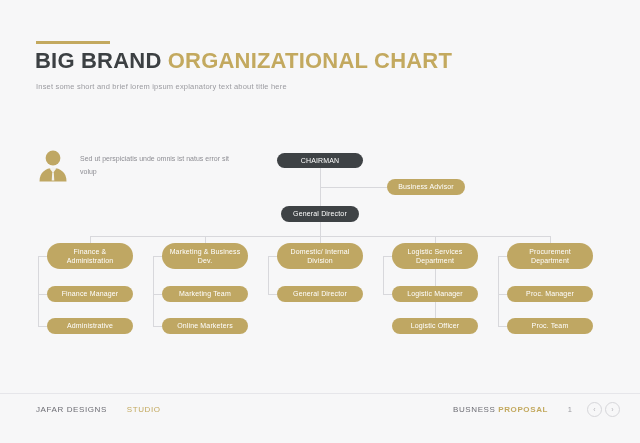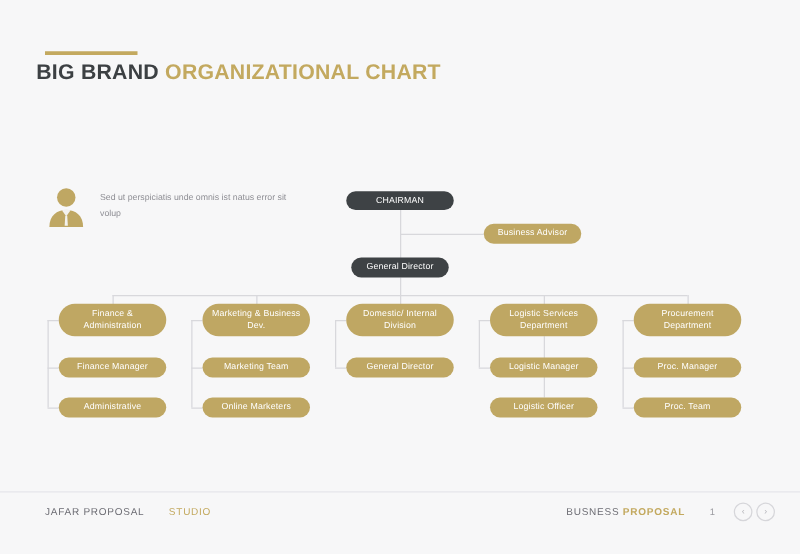--- a/index.html
+++ b/index.html
@@ -10,22 +10,22 @@
     overflow: hidden;
   }
   .slide { position: relative; width: 640px; height: 443px; background: #f7f7f8; }
 
   
   .title-rule {
     position: absolute; left: 36px; top: 41px;
     width: 74px; height: 3px; background: #c3a95f;
   }
   .title {
-    position: absolute; left: 29px; top: 48px;
-    font-size: 17px; font-weight: bold; letter-spacing: 0.2px;
+    position: absolute; left: 35px; top: 48px;
+    font-size: 22px; font-weight: bold; letter-spacing: 0.2px;
     white-space: nowrap;
   }
   .title .dark { color: #3c4043; }
   .title .gold { color: #c3a95f; }
   .subtitle {
     position: absolute; left: 36px; top: 82px;
     font-size: 7.5px; color: #9b9ba0; letter-spacing: 0.2px;
     white-space: nowrap;
   }
 
@@ -96,20 +96,21 @@
 </head>
 <body>
 
 <div class="slide">
 
   <div class="title-rule"></div>
   <div class="title">
     <span class="dark">BIG BRAND</span>
     <span class="gold">ORGANIZATIONAL CHART</span>
   </div>
+  <div class="subtitle">Inset some short and brief lorem ipsum explanatory text about title here</div>
 
   <div class="note">
     <span class="note-icon">
       <svg width="34" height="36" viewBox="0 0 34 36">
         <circle cx="17" cy="10" r="7.4" fill="#bfa763"></circle>
         <path d="M3.5 33.5 C3.5 24.5 9.5 20 17 20 C24.5 20 30.5 24.5 30.5 33.5 Z" fill="#bfa763"></path>
         <path d="M13.6 20.4 L17 25 L20.4 20.4 L17 19 Z" fill="#f3f2ee"></path>
         <path d="M16.2 24.6 h1.6 l0.5 8 h-2.6 Z" fill="#f3f2ee"></path>
       </svg>
     </span>
@@ -204,21 +205,21 @@
     <div class="node gold" style="left:507px; top:286px; width:86px; height:16px;">
       <span>Proc. Manager</span>
     </div>
     <div class="node gold" style="left:507px; top:318px; width:86px; height:16px;">
       <span>Proc. Team</span>
     </div>
   </div>
 
   <div class="footer-rule"></div>
   <div class="brand">
-    <span class="dark">JAFAR PROPOSAL</span>
+    <span class="dark">JAFAR DESIGNS</span>
     <span class="gold">STUDIO</span>
   </div>
   <div class="deck">
     <span class="dark">BUSNESS</span>
     <span class="gold">PROPOSAL</span>
   </div>
   <div class="pagenum">1</div>
   <div class="navbtns">
     <div class="navbtn">
       <span>‹</span>

